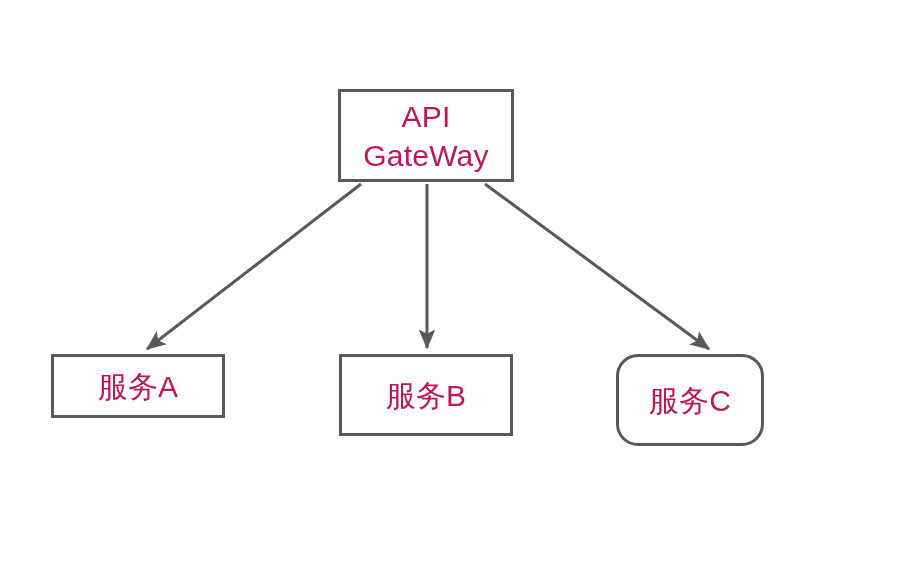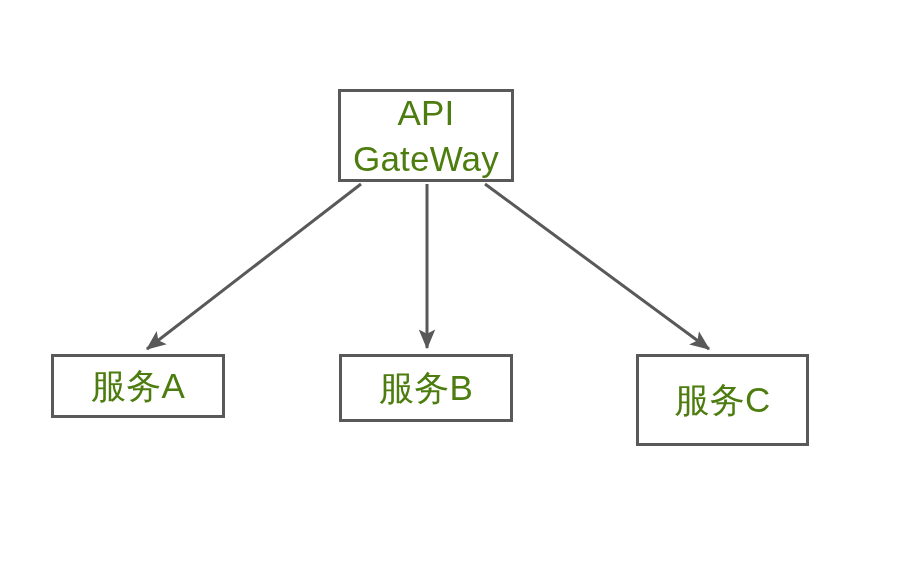--- a/index.html
+++ b/index.html
@@ -32,22 +32,22 @@
     position: absolute;
     box-sizing: border-box;
     background: #ffffff;
     border: 3px solid #595959;
     display: flex;
     align-items: center;
     justify-content: center;
     text-align: center;
   }
   .node-label {
-    color: #4d7c0f;
-    font-size: 35px;
+    color: #be185d;
+    font-size: 30px;
     line-height: 1.30;
     letter-spacing: 0.2px;
     white-space: pre-line;
     font-weight: 400;
     text-align: center;
   }
   
   #node-gateway {
     left: 338px;
     top: 89px;
@@ -58,27 +58,28 @@
   #node-service-a {
     left: 51px;
     top: 354px;
     width: 174px;
     height: 64px;
   }
   #node-service-b {
     left: 339px;
     top: 354px;
     width: 174px;
-    height: 68px;
+    height: 82px;
   }
   #node-service-c {
-    left: 636px;
+    left: 616px;
     top: 354px;
-    width: 173px;
+    width: 148px;
     height: 92px;
+    border-radius: 22px;
   }
 </style>
 </head>
 <body>
 
 <div id="diagram-canvas">
 
   <svg id="edge-layer" viewBox="0 0 910 576">
     <defs>
       <marker id="arrow-head" markerWidth="7" markerHeight="7" refX="6.2" refY="3.1" orient="auto" markerUnits="strokeWidth">

